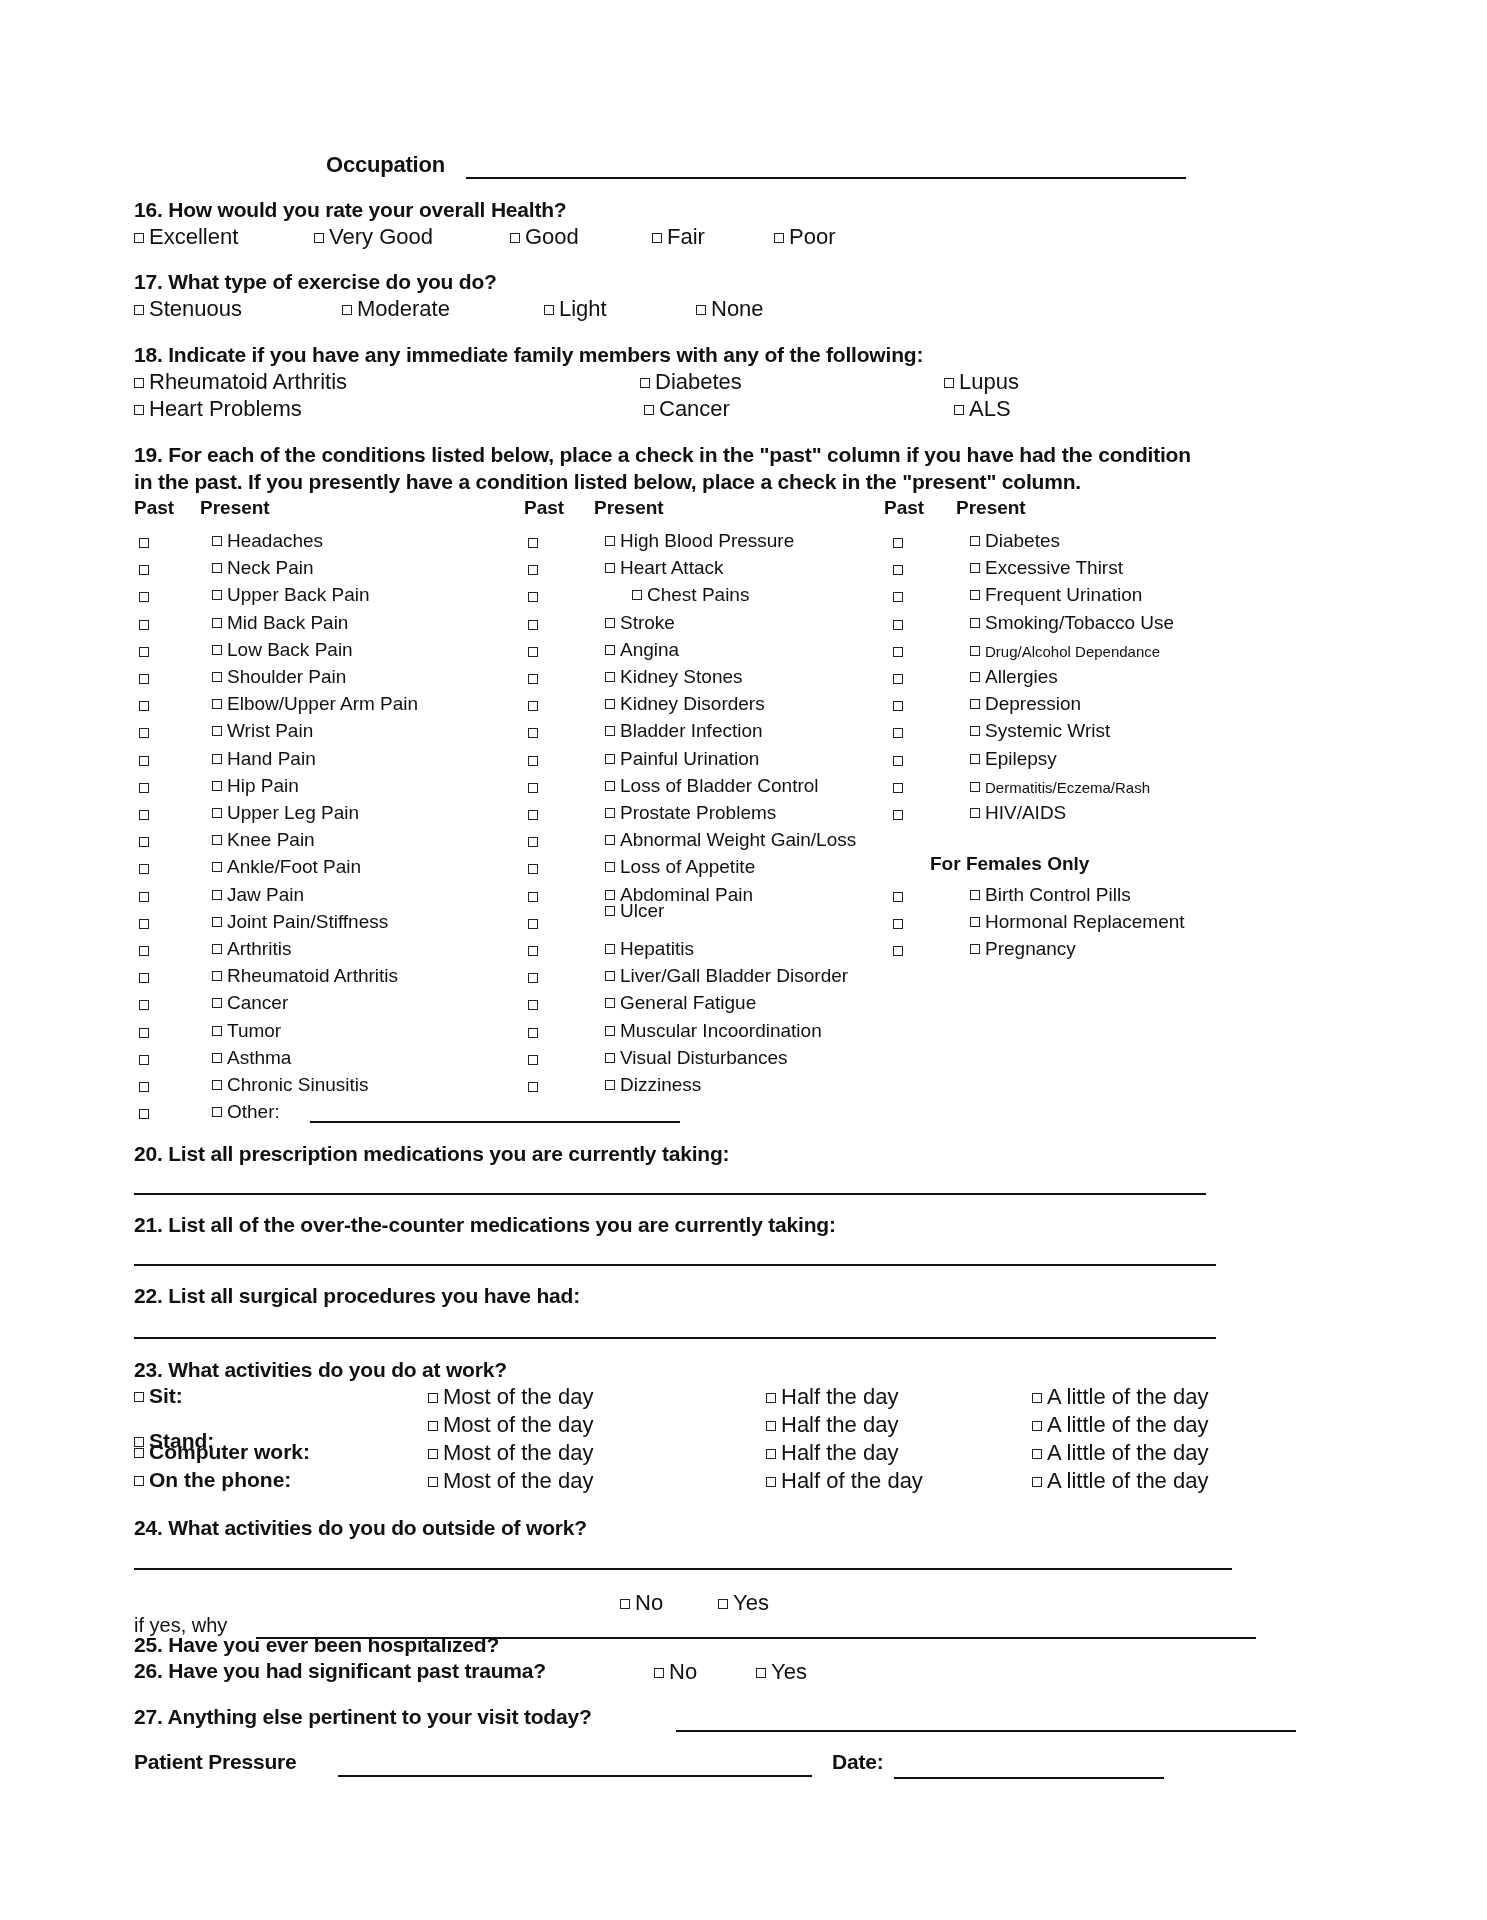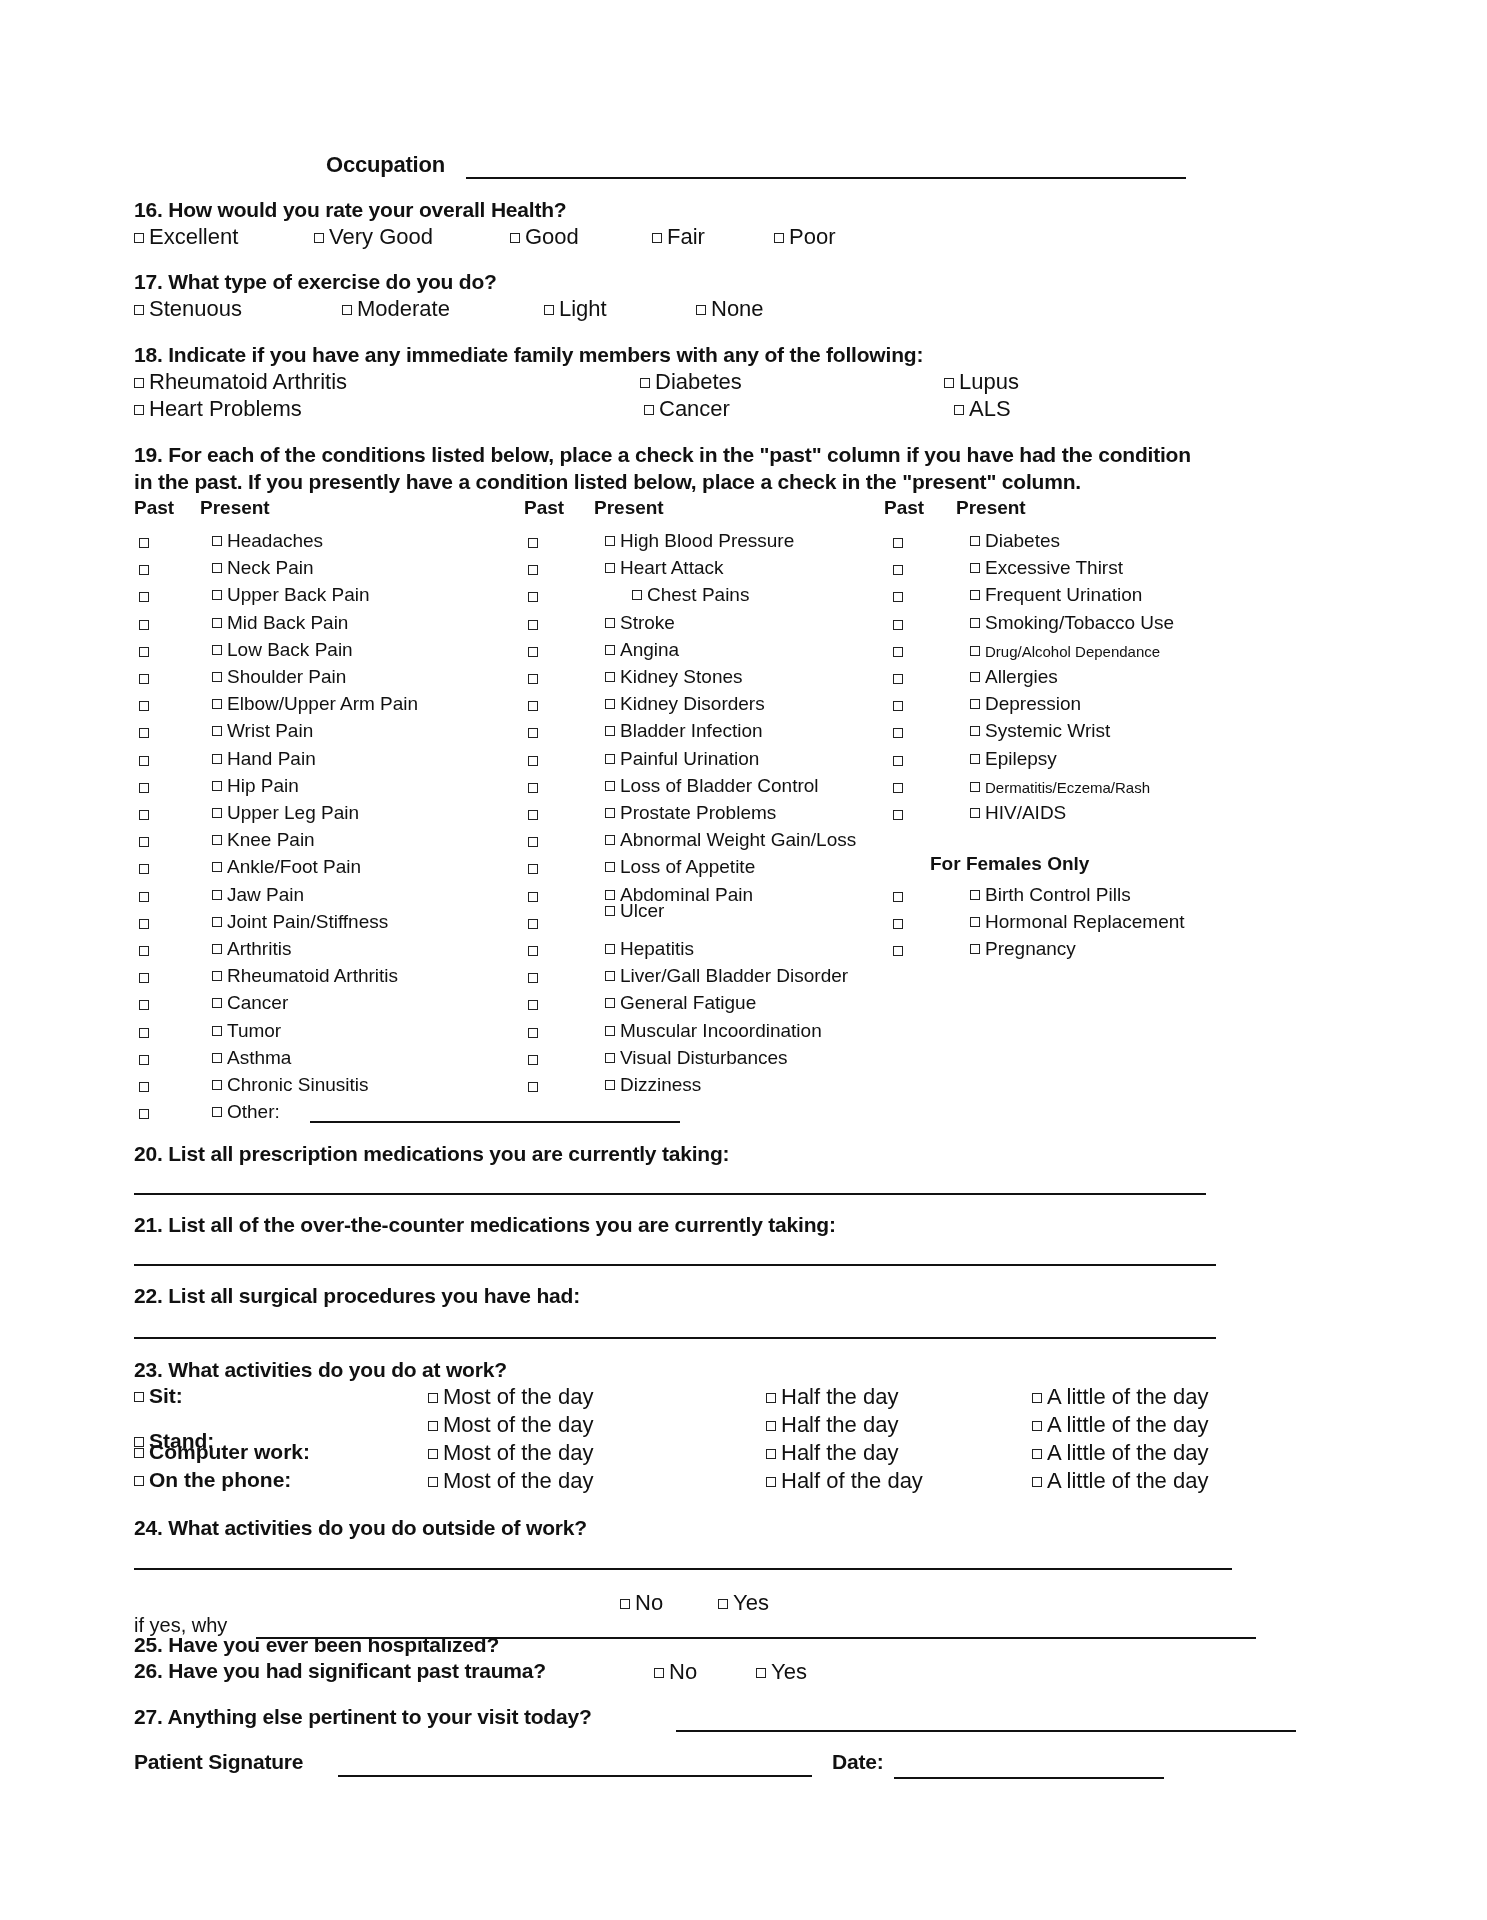--- a/index.html
+++ b/index.html
@@ -212,16 +212,16 @@
 <div class="abs" style="left:134px; top:1614px; font-size:20px;">if yes, why</div>
 <div class="line" style="left:256px; top:1637px; width:1000px;"></div>
 
 <div class="abs q" style="left:134px; top:1659px;">26. Have you had significant past trauma?</div>
 <div class="abs opt" style="left:654px; top:1659px;"><span class="cb"></span><span>No</span></div>
 <div class="abs opt" style="left:756px; top:1659px;"><span class="cb"></span><span>Yes</span></div>
 
 <div class="abs q" style="left:134px; top:1705px;">27. Anything else pertinent to your visit today?</div>
 <div class="line" style="left:676px; top:1730px; width:620px;"></div>
 
-<div class="abs q" style="left:134px; top:1750px;">Patient Signature</div>
+<div class="abs q" style="left:134px; top:1750px;">Patient Pressure</div>
 <div class="line" style="left:338px; top:1775px; width:474px;"></div>
 <div class="abs q" style="left:832px; top:1750px;">Date:</div>
 <div class="line" style="left:894px; top:1777px; width:270px;"></div>
 
 </body></html>

